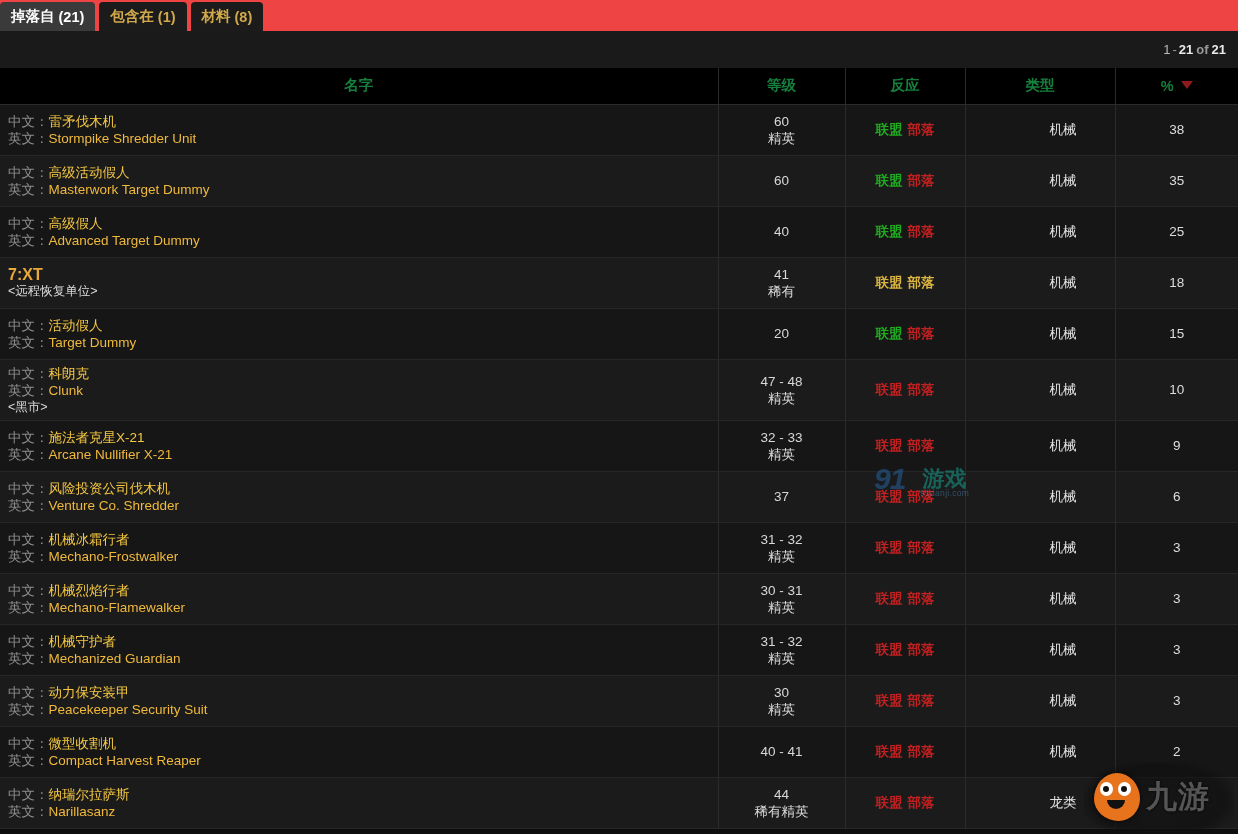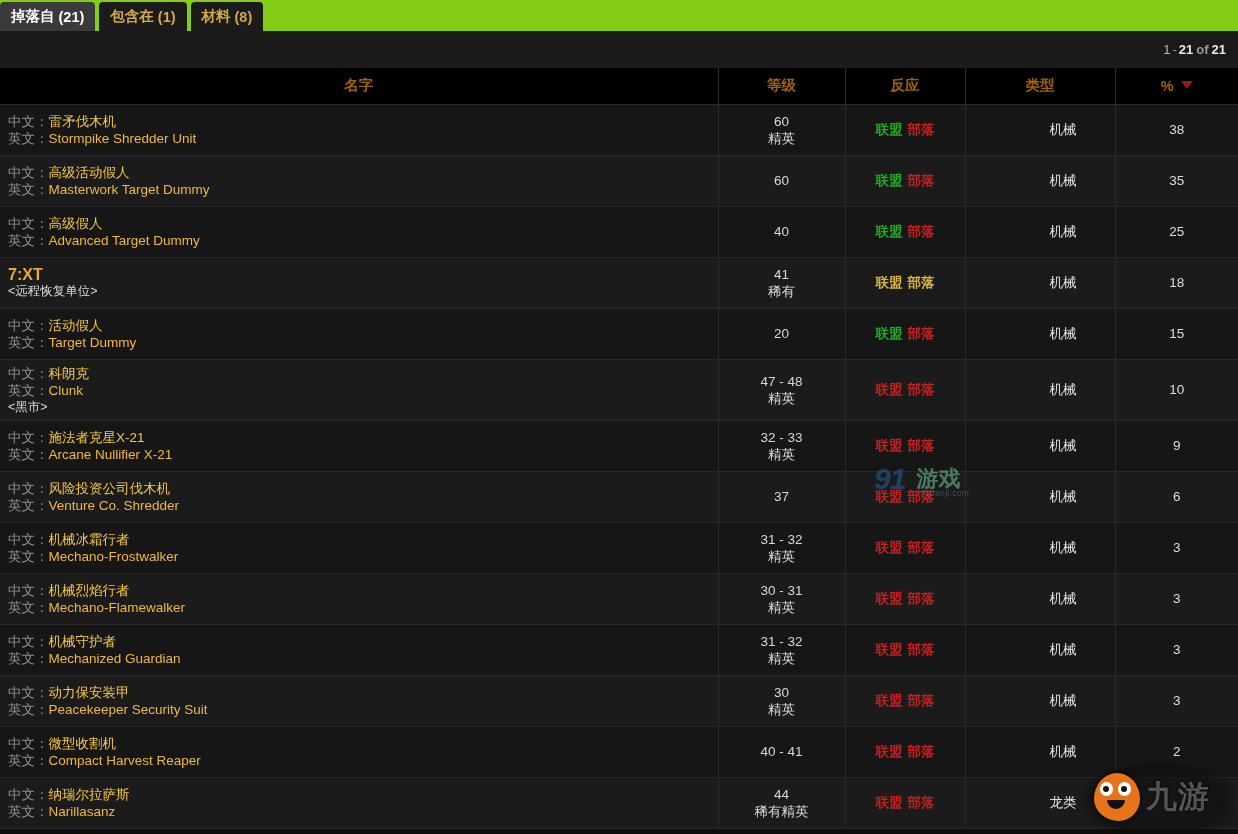--- a/index.html
+++ b/index.html
@@ -13,21 +13,21 @@
 
   #app { position: relative; width: 1238px; height: 834px; background: #0d0d0d; }
 
   
   .tabbar {
     height: 31px;
     display: flex;
     align-items: flex-end;
     gap: 4px;
     padding-left: 0px;
-    background: #84cc16;
+    background: #ef4444;
   }
   .tab {
     height: 29px;
     display: flex;
     align-items: center;
     padding: 0 11px;
     font-size: 14.5px;
     font-weight: bold;
     border-radius: 4px 4px 0 0;
     background: #1b1b1b;
@@ -57,21 +57,21 @@
 
   
   table.listing {
     width: 1238px;
     border-collapse: collapse;
     table-layout: fixed;
   }
   table.listing thead th {
     height: 36px;
     background: #000000;
-    color: #a16207;
+    color: #15803d;
     font-size: 14.5px;
     font-weight: bold;
     border-right: 1px solid #2b2b2b;
     border-bottom: 1px solid #2b2b2b;
     vertical-align: middle;
   }
   table.listing thead th:last-child { border-right: none; }
 
   .col-name  { width: 718px; }
   .col-level { width: 127px; }
@@ -133,21 +133,21 @@
     opacity: 0.45;
     pointer-events: none;
     display: flex; align-items: center;
   }
   .wm-center .wm91 {
     font-size: 30px; font-weight: bold; font-style: italic;
     color: #2a6fb5; letter-spacing: -1px;
     text-shadow: 0 0 2px #0a2b52;
   }
   .wm-center .wmcn {
-    font-size: 22px; font-weight: bold; color: #86efac; margin-left: 11px;
+    font-size: 22px; font-weight: bold; color: #14b8a6; margin-left: 17px;
   }
   .wm-center .wmurl {
     position: absolute; left: 46px; top: 31px;
     font-size: 8.5px; color: #4d8fc4; letter-spacing: 0.3px;
   }
 
   .wm-corner {
     position: absolute;
     right: 4px; bottom: 2px;
     width: 150px; height: 70px;

